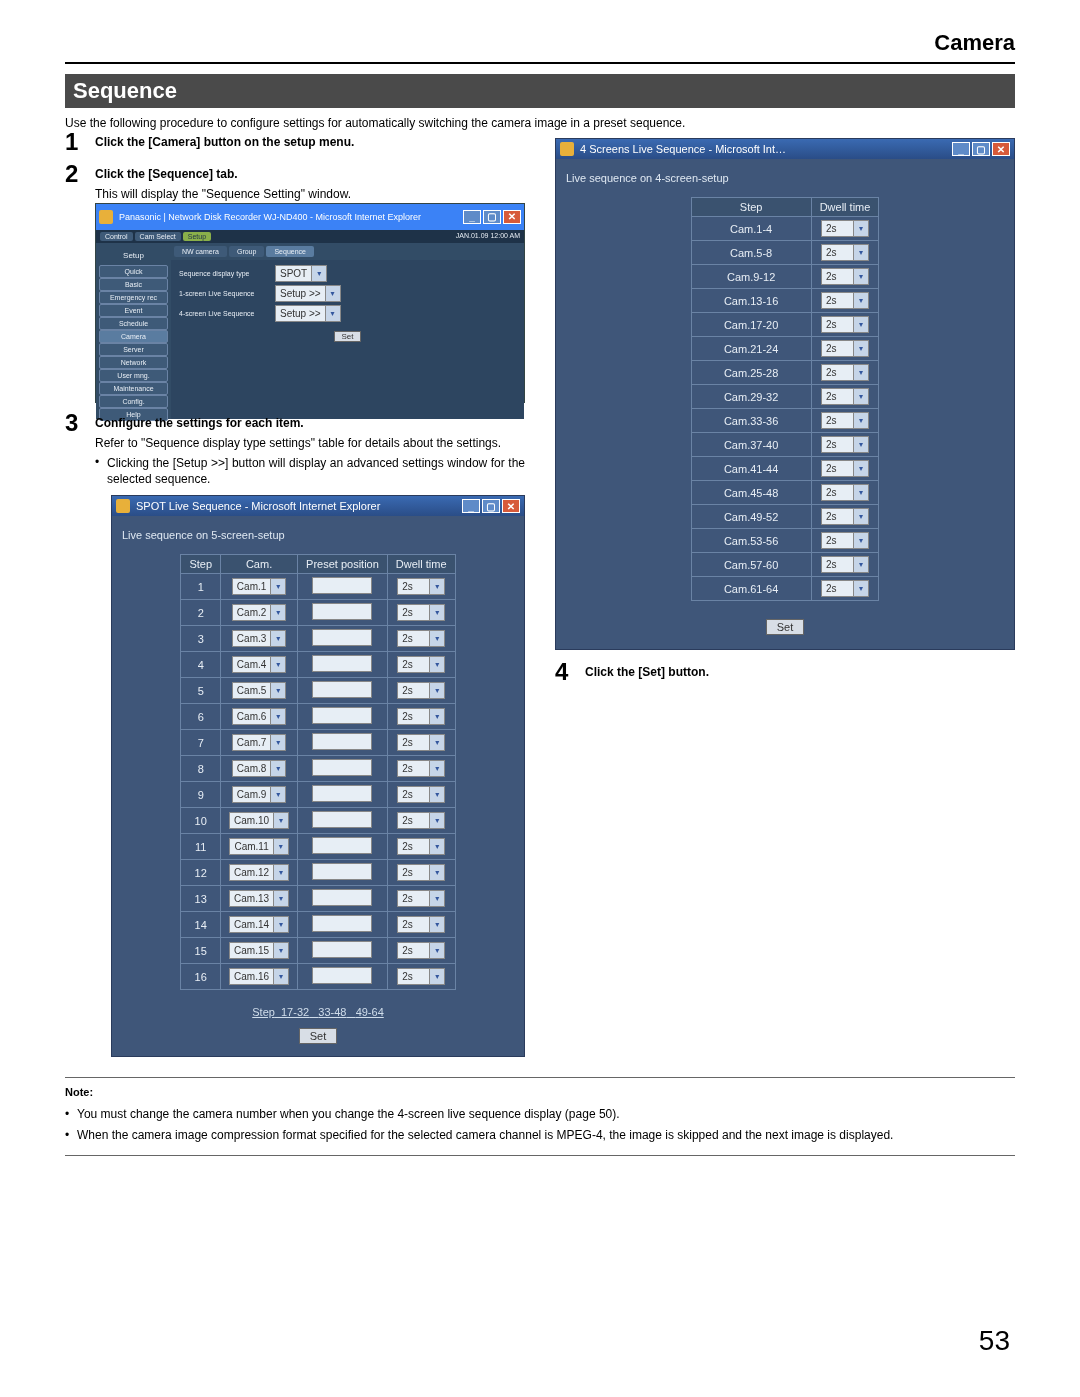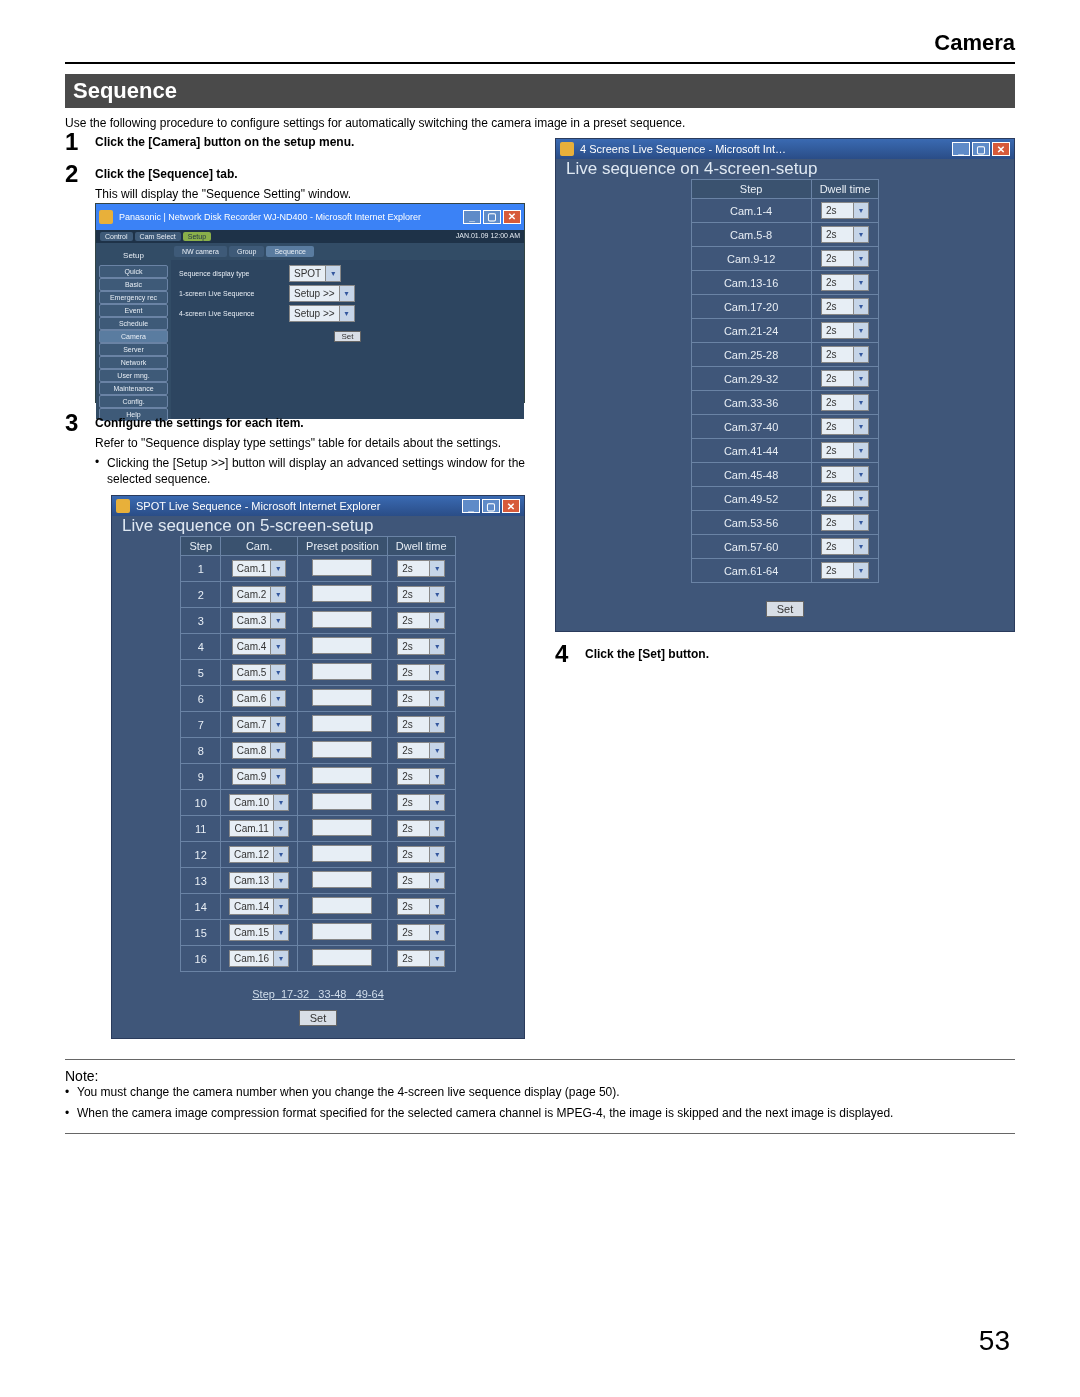--- a/index.html
+++ b/index.html
@@ -18,21 +18,21 @@
   .bullet{display:flex;gap:6px;margin-top:4px}
   .bullet .dot{min-width:6px}
   
   .win{border:1px solid #2a3b5c;background:#3f5679;color:#e8eef5;font-family:Tahoma,Arial,sans-serif;font-size:11px;margin-top:8px;margin-bottom:8px}
   .titlebar{display:flex;align-items:center;background:linear-gradient(#3a6ab2,#2a4d87);color:#fff;font-size:11px;padding:3px 4px;gap:6px}
   .tb-icon{width:14px;height:14px;background:#e8b03a;border-radius:2px}
   .tb-title{flex:1;overflow:hidden;text-overflow:ellipsis;white-space:nowrap}
   .tb-btns{display:flex;gap:2px}
   .tb-btn{width:18px;height:14px;display:flex;align-items:center;justify-content:center;font-size:10px;font-weight:bold;color:#fff;background:#5f8bc8;border:1px solid #fff}
   .tb-btn.close{background:#d75a3a}
-  .subtitle{padding:0 10px;color:#dfe8f2;font-size:17px}
+  .subtitle{padding:13px 10px;color:#dfe8f2;font-size:11px}
   .grid{margin:0 auto 10px;border-collapse:collapse}
   .grid th,.grid td{border:1px solid #6a83a5;padding:3px 8px;text-align:center;font-size:11px;color:#e8eef5;font-weight:normal}
   .grid th{background:#3a526f}
   .sel{display:inline-flex;align-items:center;background:#e7eef5;color:#333;border:1px solid #888;font-size:10px;height:17px;min-width:48px}
   .sel .val{flex:1;padding:0 4px;text-align:left}
   .sel .arw{width:15px;height:15px;background:#c6d5e8;border-left:1px solid #888;display:flex;align-items:center;justify-content:center;color:#34579e;font-size:8px}
   .preset{display:inline-block;background:#e7eef5;width:60px;height:17px;border:1px solid #888}
   .btn-set{display:inline-block;background:#d8dee6;color:#333;border:1px solid #666;padding:1px 10px;font-size:11px}
   .step-links{text-align:center;padding:6px 0 10px;font-size:11px;text-decoration:underline;color:#d0ddeb}
   
@@ -40,29 +40,29 @@
   .mainwin .titlebar{background:#3b82f6;font-size:9px;padding:6px 3px}
   .mw-body{display:flex;height:176px}
   .mw-side{width:75px;background:#324c66;padding:6px 3px;display:flex;flex-direction:column;gap:3px}
   .mw-side .sb{background:#3e5a78;border:1px solid #6a83a5;color:#e8eef5;font-size:7px;text-align:center;padding:2px 0;border-radius:2px}
   .mw-side .sb.active{background:#5a7ca0}
   .mw-side .hdr{text-align:center;color:#e8eef5;font-size:8px;padding:2px 0}
   .mw-tabs{display:flex;gap:2px;padding:3px;background:#324c66}
   .mw-tabs .tab{background:#3e5a78;color:#e8eef5;font-size:7px;padding:2px 8px;border-radius:2px}
   .mw-tabs .tab.active{background:#5a7ca0}
   .mw-main{flex:1;background:#2d4560;padding:5px 8px}
-  .mw-main .row{display:flex;align-items:center;gap:20px;margin-bottom:3px;font-size:7px;color:#e8eef5}
+  .mw-main .row{display:flex;align-items:center;gap:6px;margin-bottom:3px;font-size:7px;color:#e8eef5}
   .mw-main .row .lab{width:90px}
   .mw-top{display:flex;justify-content:space-between;background:#1e3248;padding:2px 4px;font-size:7px;color:#e8eef5}
   .mw-top .lt{display:flex;gap:2px}
   .mw-top .lt .tt{background:#3e5a78;padding:1px 5px;border-radius:2px}
   .mw-top .lt .tt.active{background:#8ab04a;color:#1e3248}
   
   .thin-rule{border:none;border-top:1px solid #666;margin:12px 0 8px}
-  .note-title{font-weight:normal;font-size:14px;margin-bottom:0}
+  .note-title{font-weight:bold;font-size:11px;margin-bottom:8px}
   .note-list{list-style:none}
   .note-list li{display:flex;gap:6px;font-size:12px;line-height:1.35;margin-bottom:4px;text-align:justify}
   .note-list li .dot{min-width:6px}
   .page-num{position:absolute;bottom:40px;right:70px;font-size:28px}
 </style>
 </head>
 <body>
 
 <div class="page-header">Camera</div>
 <hr class="header-rule">

